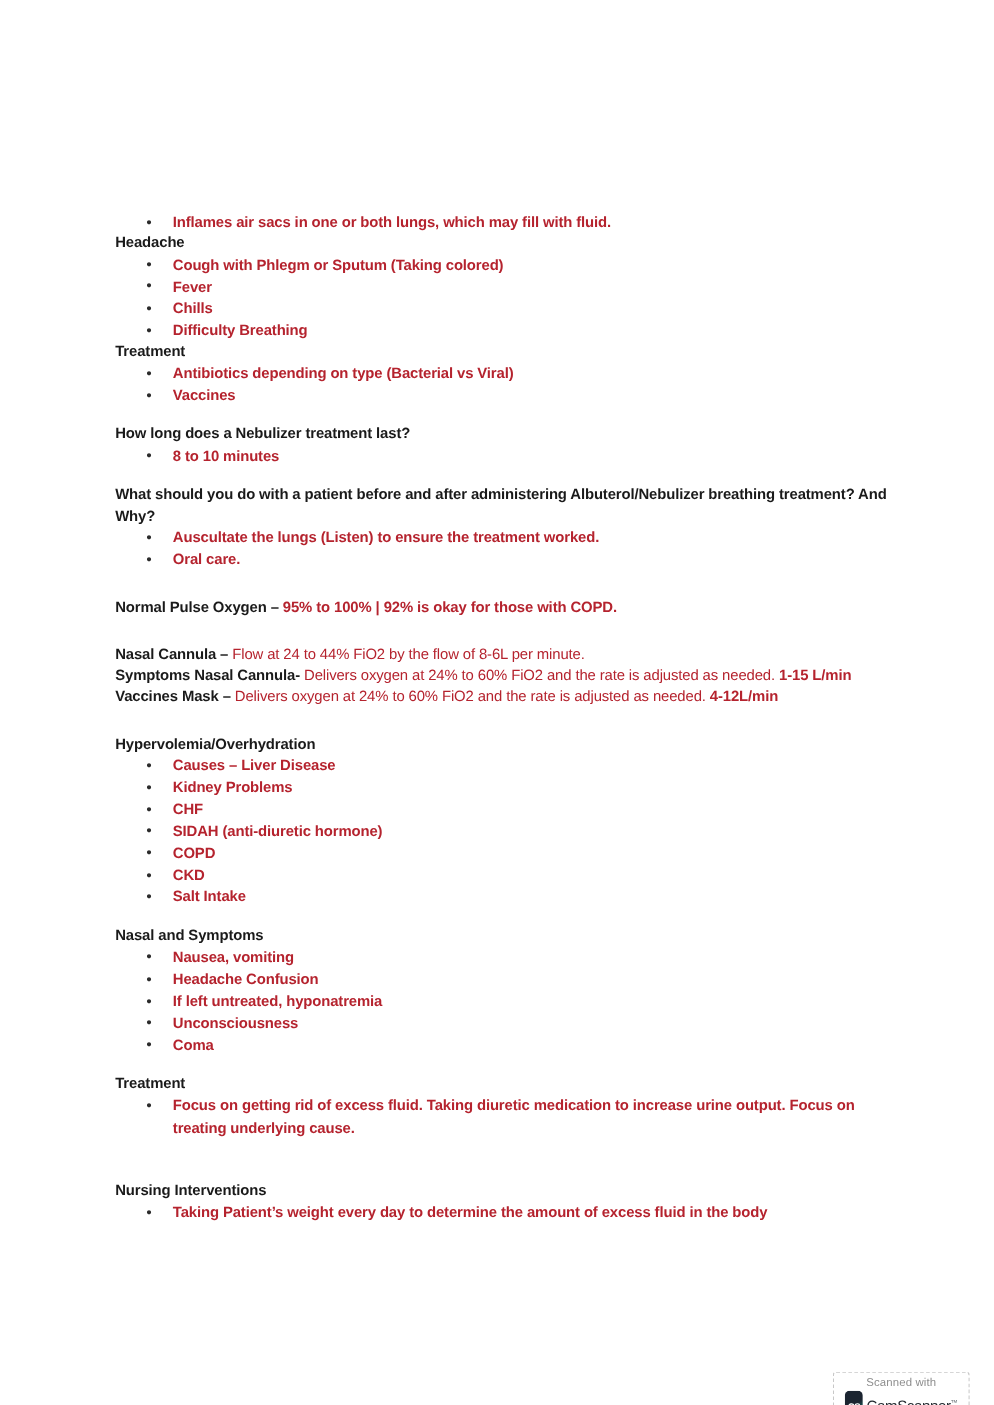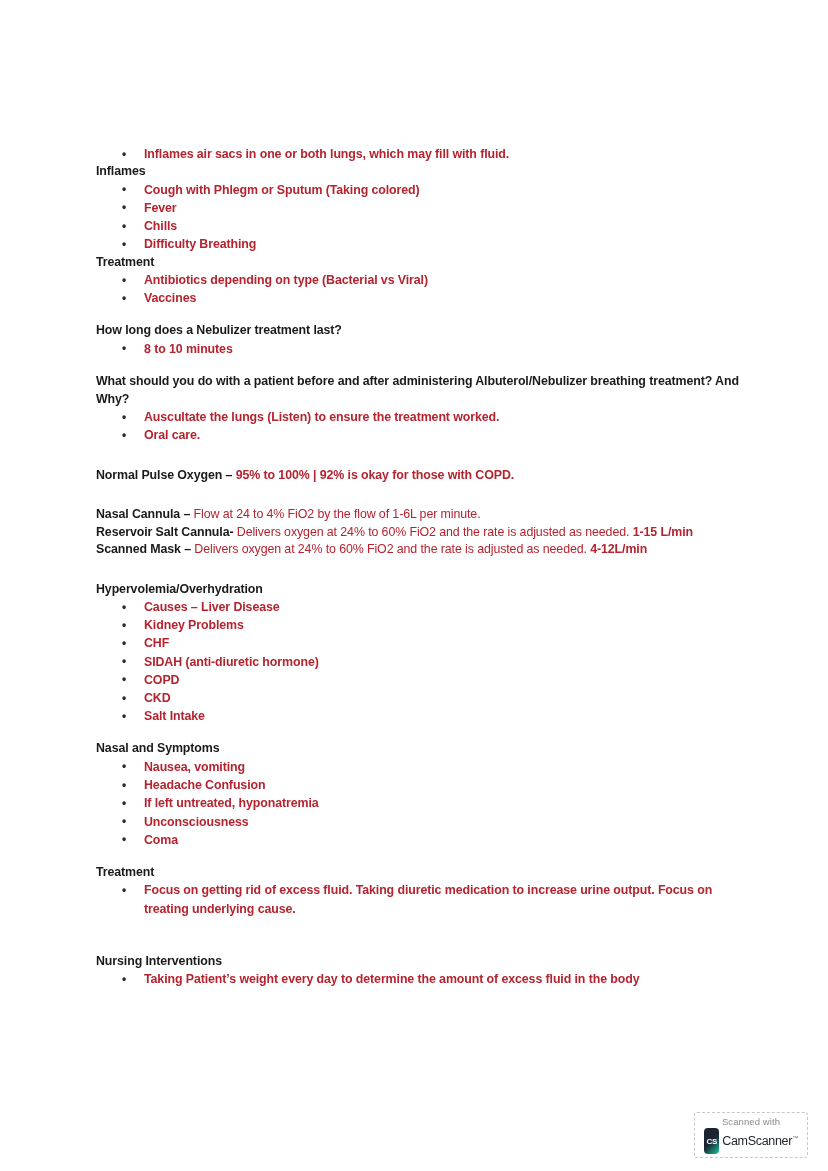--- a/index.html
+++ b/index.html
@@ -12,20 +12,21 @@
     height: 1171px;
     position: relative;
     font-family: "Liberation Sans", sans-serif;
     -webkit-font-smoothing: antialiased;
   }
   .page {
     position: absolute;
     inset: 0;
     background: #ffffff;
     overflow: hidden;
+    margin-top: 31px;
   }
   .content {
     position: absolute;
     left: 96px;
     top: 145px;
     width: 648px;
   }
 
   
   .heading {
@@ -142,21 +143,21 @@
 </head>
 <body>
 
 <div class="page">
   <div class="content">
 
     <ul class="bullets">
       <li>Inflames air sacs in one or both lungs, which may fill with fluid.</li>
     </ul>
 
-    <div class="heading">Inflames</div>
+    <div class="heading">Headache</div>
     <ul class="bullets">
       <li>Cough with Phlegm or Sputum (Taking colored)</li>
       <li>Fever</li>
       <li>Chills</li>
       <li>Difficulty Breathing</li>
     </ul>
 
     <div class="heading">Treatment</div>
     <ul class="bullets">
       <li>Antibiotics depending on type (Bacterial vs Viral)</li>
@@ -180,27 +181,27 @@
 
     <div class="gap-lg"></div>
 
     <div class="para">
       <span>Normal Pulse Oxygen – </span><span class="red">95% to 100% | 92% is okay for those with COPD.</span>
     </div>
 
     <div class="gap-lg"></div>
 
     <div class="para">
-      <span>Nasal Cannula – </span><span class="red-reg">Flow at 24 to 4% FiO2 by the flow of 1-6L per minute.</span>
-    </div>
-    <div class="para">
-      <span>Reservoir Salt Cannula-</span><span class="red-reg"> Delivers oxygen at 24% to 60% FiO2 and the rate is adjusted as needed. </span><span class="red">1-15 L/min</span>
-    </div>
-    <div class="para">
-      <span>Scanned Mask – </span><span class="red-reg">Delivers oxygen at 24% to 60% FiO2 and the rate is adjusted as needed.  </span><span class="red">4-12L/min</span>
+      <span>Nasal Cannula – </span><span class="red-reg">Flow at 24 to 44% FiO2 by the flow of 8-6L per minute.</span>
+    </div>
+    <div class="para">
+      <span>Symptoms Nasal Cannula-</span><span class="red-reg"> Delivers oxygen at 24% to 60% FiO2 and the rate is adjusted as needed. </span><span class="red">1-15 L/min</span>
+    </div>
+    <div class="para">
+      <span>Vaccines Mask – </span><span class="red-reg">Delivers oxygen at 24% to 60% FiO2 and the rate is adjusted as needed.  </span><span class="red">4-12L/min</span>
     </div>
 
     <div class="gap-lg"></div>
 
     <div class="heading">Hypervolemia/Overhydration</div>
     <ul class="bullets">
       <li>Causes – Liver Disease</li>
       <li>Kidney Problems</li>
       <li>CHF</li>
       <li>SIDAH (anti-diuretic hormone)</li>

